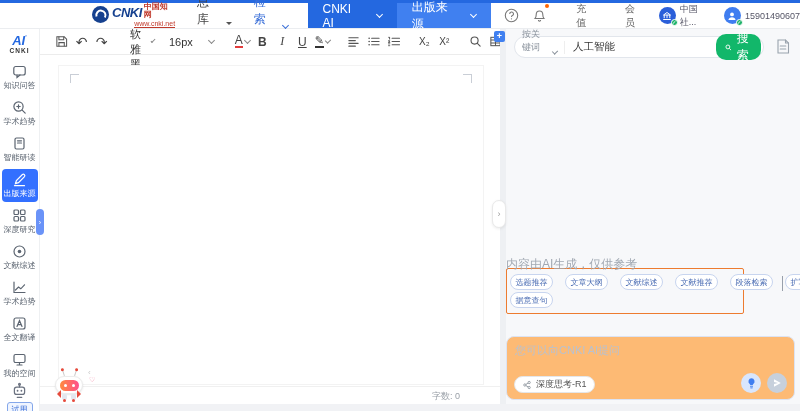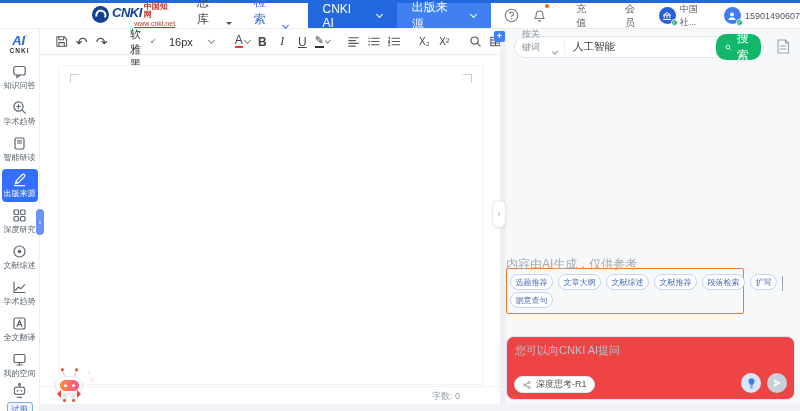--- a/index.html
+++ b/index.html
@@ -69,24 +69,24 @@
   
   .panel{position:absolute;left:506px;top:29px;right:0;bottom:0;background:#f7f8fa}
   .searchbar{position:absolute;left:8px;top:7px;width:250px;height:22px;background:#fff;border:1px solid #e2e6ec;border-radius:12px;display:flex;align-items:center}
   .smode{font-size:9px;color:#8a929c;padding:0 7px;display:flex;gap:4px;align-items:flex-end;border-right:1px solid #eee;height:13px;cursor:pointer}
   .squery{font-size:10.5px;color:#333;padding:0 8px;flex:1;border:0;outline:0;background:transparent;font-family:inherit}
   .sbtn{height:26px;margin-right:2px;background:var(--green);color:#fff;border:0;border-radius:10px;font-size:12px;display:flex;align-items:center;gap:2px;padding:0 9px;cursor:pointer;font-family:inherit}
   .doc-btn{position:absolute;right:9px;top:9px;cursor:pointer;color:#9aa3ad}
   .headline{position:absolute;left:302px;top:231px;width:460px;font-size:15px;font-weight:bold;color:var(--orange);white-space:nowrap;z-index:5}
   .ainote{position:absolute;left:506px;top:256px;font-size:12px;color:#a2a9b3;z-index:5}
   .tagbox{position:absolute;left:0;top:239px;width:238px;border:1px solid var(--orange);border-radius:2px;padding:3px 2px}
-  .tagrow{display:flex;gap:5px;margin:2px 1px;flex-wrap:nowrap}
+  .tagrow{display:flex;gap:12px;margin:2px 1px;flex-wrap:nowrap}
   .tag{font-size:8px;color:#4a6cb3;background:#fff;border:1px solid #c8d5ef;border-radius:8px;padding:1.5px 4.5px;white-space:nowrap;cursor:pointer}
   .collapse{position:absolute;right:17px;top:247px;color:#98a0ab;cursor:pointer}
-  .chatcard{position:absolute;left:0;top:307px;width:289px;height:64px;background:#ef4444;border:1px solid #dce3f2;border-radius:8px}
+  .chatcard{position:absolute;left:0;top:307px;width:289px;height:64px;background:#fdba74;border:1px solid #dce3f2;border-radius:8px}
   .chatcard textarea{position:absolute;left:8px;right:8px;top:6px;bottom:27px;border:0;outline:0;resize:none;font-size:11px;font-family:inherit;color:#333;background:transparent}
   .chatcard textarea::placeholder{color:#b8c1cf}
   .deep{position:absolute;left:7px;bottom:6px;height:17px;border:1px solid #e3e6ea;border-radius:9px;display:flex;align-items:center;gap:4px;font-size:9px;color:#555;padding:0 7px;background:#fff;cursor:pointer}
   .bulb{position:absolute;right:33px;bottom:6px;width:20px;height:20px;border-radius:50%;background:#d9e6fd;display:flex;align-items:center;justify-content:center;cursor:pointer}
   .send{position:absolute;right:7px;bottom:6px;width:20px;height:20px;border-radius:50%;background:#c7d0dc;display:flex;align-items:center;justify-content:center;cursor:pointer}
 
   .bottomstrip{position:absolute;left:40px;right:0;bottom:0;height:7px;background:#f1f2f5;z-index:3}
 
   
   .mascot{position:absolute;left:52px;top:369px;width:36px;height:34px;z-index:6;cursor:pointer}

